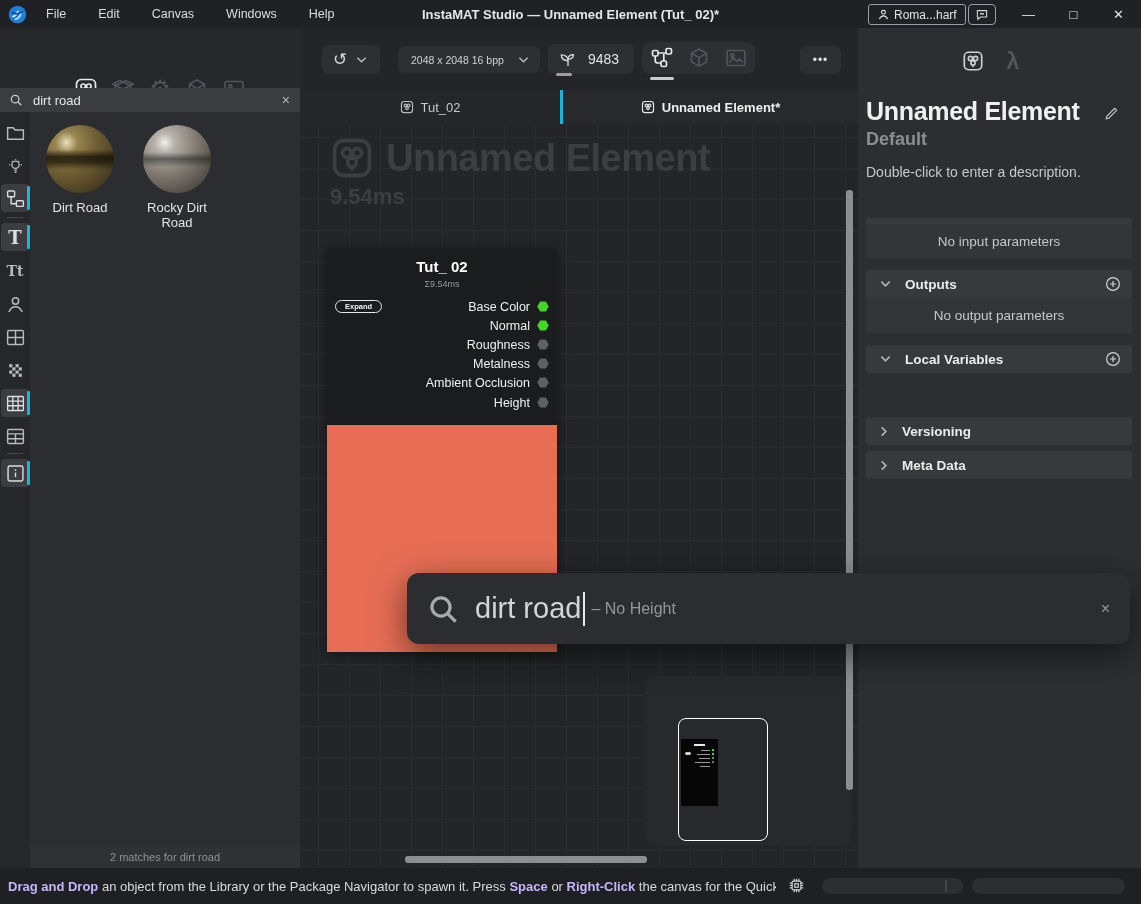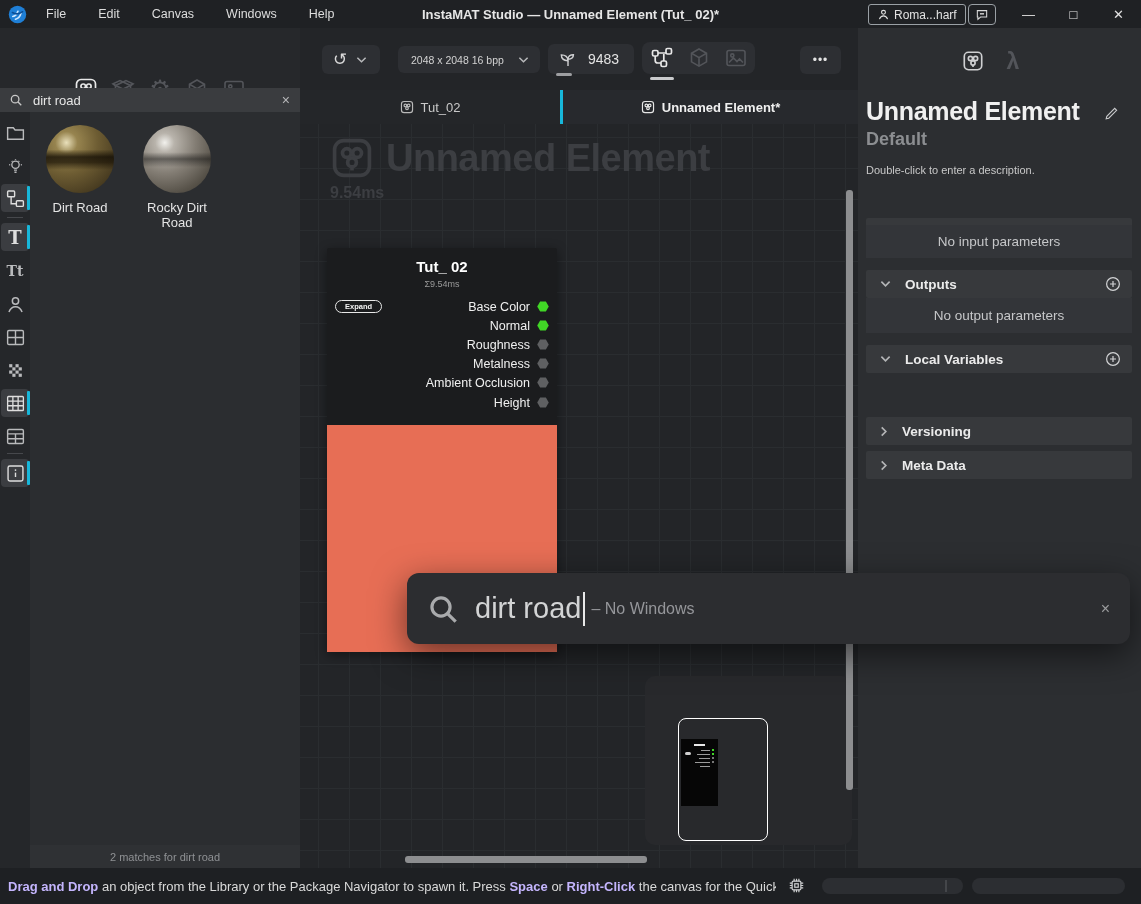--- a/index.html
+++ b/index.html
@@ -58,21 +58,21 @@
   .tab.t1{left:0;width:260px;background:#242629;}
   .tab.t2{left:263px;width:295px;background:#27292d;font-weight:700;color:#f0f0f0;}
   .tab-accent{position:absolute;left:260px;top:0;width:3px;height:34px;}
 
   
   .canvas{position:absolute;left:300px;top:124px;width:558px;height:744px;background:#232528;
      background-image:linear-gradient(#2a2d30 1px,transparent 1px),linear-gradient(90deg,#2a2d30 1px,transparent 1px);
      background-size:31px 31px;background-position:-13px -18px;}
   .watermark{position:absolute;left:30px;top:12px;display:flex;align-items:center;gap:12px;color:#3c3e42;}
   .wm-text{font-size:38px;font-weight:700;letter-spacing:-.5px;white-space:nowrap;}
-  .wm-time{position:absolute;left:30px;top:60px;font-size:16px;font-weight:700;color:#3c3e42;}
+  .wm-time{position:absolute;left:30px;top:60px;font-size:22px;font-weight:700;color:#3c3e42;}
   .node{position:absolute;left:27px;top:124px;width:230px;height:404px;border-radius:2px;background:#1b1c1e;box-shadow:0 3px 12px rgba(0,0,0,.45);}
   .node-title{position:absolute;left:0;top:10px;width:100%;text-align:center;font-size:15px;font-weight:700;color:#ffffff;}
   .node-time{position:absolute;left:0;top:31px;width:100%;text-align:center;font-size:9px;color:#9a9a9a;}
   .expand-pill{position:absolute;left:8px;top:52px;width:47px;height:13px;border:1px solid #e8e8e8;border-radius:7px;display:flex;align-items:center;justify-content:center;font-size:7.5px;font-weight:700;color:#f2f2f2;}
   .port-row{position:absolute;right:8px;height:19px;display:flex;align-items:center;gap:7px;}
   .port-label{font-size:12.5px;color:#f0f0f0;}
   .port-dot{width:12px;height:11px;clip-path:polygon(26% 4%,74% 4%,98% 50%,74% 96%,26% 96%,2% 50%);}
   .port-dot.idle{background:#5f6062;}
   .node-preview{position:absolute;left:0;top:177px;width:230px;height:227px;}
   .vscroll{position:absolute;left:546px;top:66px;width:7px;height:600px;border-radius:3px;background:#8d8e90;}
@@ -87,21 +87,21 @@
   .overlay{position:absolute;left:407px;top:573px;width:723px;height:71px;background:#2c2d30;border-radius:12px;box-shadow:0 10px 34px rgba(0,0,0,.55);display:flex;align-items:center;z-index:40;}
   .ov-text{font-size:29px;color:#d3d4d5;margin-left:16px;}
   .ov-cursor{width:2px;height:34px;background:#e8e8e8;margin-left:2px;}
   .ov-status{font-size:16px;color:#95969a;margin-left:6px;}
   .ov-close{position:absolute;right:20px;top:0;height:71px;display:flex;align-items:center;font-size:16px;color:#9b9c9e;}
 
   
   .inspector{position:absolute;left:858px;top:90px;width:283px;height:778px;background:#2c2e31;}
   .insp-title{position:absolute;left:8px;top:7px;font-size:25px;font-weight:700;color:#f0f0f0;letter-spacing:-.3px;}
   .insp-sub{position:absolute;left:8px;top:39px;font-size:18px;font-weight:700;color:#8c8e91;}
-  .insp-desc{position:absolute;left:8px;top:74px;font-size:11px;color:#c8c8c8;}
+  .insp-desc{position:absolute;left:8px;top:74px;font-size:14px;color:#c8c8c8;}
   .sect{position:absolute;left:8px;width:266px;background:#37393c;border-radius:2px;display:flex;align-items:center;height:28px;}
   .sect .sv{margin-left:14px;color:#b4b5b7;}
   .sect .sl{margin-left:14px;font-size:13.5px;font-weight:700;color:#ebebeb;}
   .sect .plus{position:absolute;right:10px;top:5px;color:#d2d3d5;}
   .sect-empty{position:absolute;left:8px;width:266px;background:#333539;display:flex;align-items:center;justify-content:center;font-size:13.5px;color:#c6c7c9;}
   .pencil{position:absolute;left:245px;top:15px;color:#c9cacc;}
 
   
   .statusbar{position:absolute;left:0;top:868px;width:1141px;height:36px;background:#1e2023;display:flex;align-items:center;}
   .status-text{margin-left:8px;width:768px;overflow:hidden;white-space:nowrap;font-size:13px;color:#d9d9d9;}
@@ -545,21 +545,21 @@
 
   <div class="overlay">
     <span style="margin-left:20px;color:#a9aaac;">
       <svg viewBox="0 0 24 24" width="32" height="32" fill="none" stroke="currentColor" stroke-width="2.4">
           <circle cx="10.5" cy="10.5" r="6.8"></circle>
           <path d="M15.8 15.8L21.5 21.5"></path>
         </svg>
     </span>
     <span class="ov-text">dirt road</span>
     <span class="ov-cursor"></span>
-    <span class="ov-status">– No Windows</span>
+    <span class="ov-status">– No Height</span>
     <span class="ov-close">×</span>
   </div>
 
   <div class="statusbar">
     <div class="status-text"><span class="b">Drag and Drop</span><span> an object from the Library or the Package Navigator to spawn it. Press </span><span class="b">Space</span><span> or </span><span class="b">Right-Click</span><span> the canvas for the Quick Sea…</span></div>
     <span class="chip-icon">
       <svg viewBox="0 0 24 24" width="19" height="19" fill="none" stroke="currentColor" stroke-width="1.5">
           <rect x="6.5" y="6.5" width="11" height="11" rx="1.5"></rect>
           <rect x="9.8" y="9.8" width="4.4" height="4.4"></rect>
           <path d="M9 3.5v3M12 3.5v3M15 3.5v3M9 17.5v3M12 17.5v3M15 17.5v3M3.5 9h3M3.5 12h3M3.5 15h3M17.5 9h3M17.5 12h3M17.5 15h3"></path>

